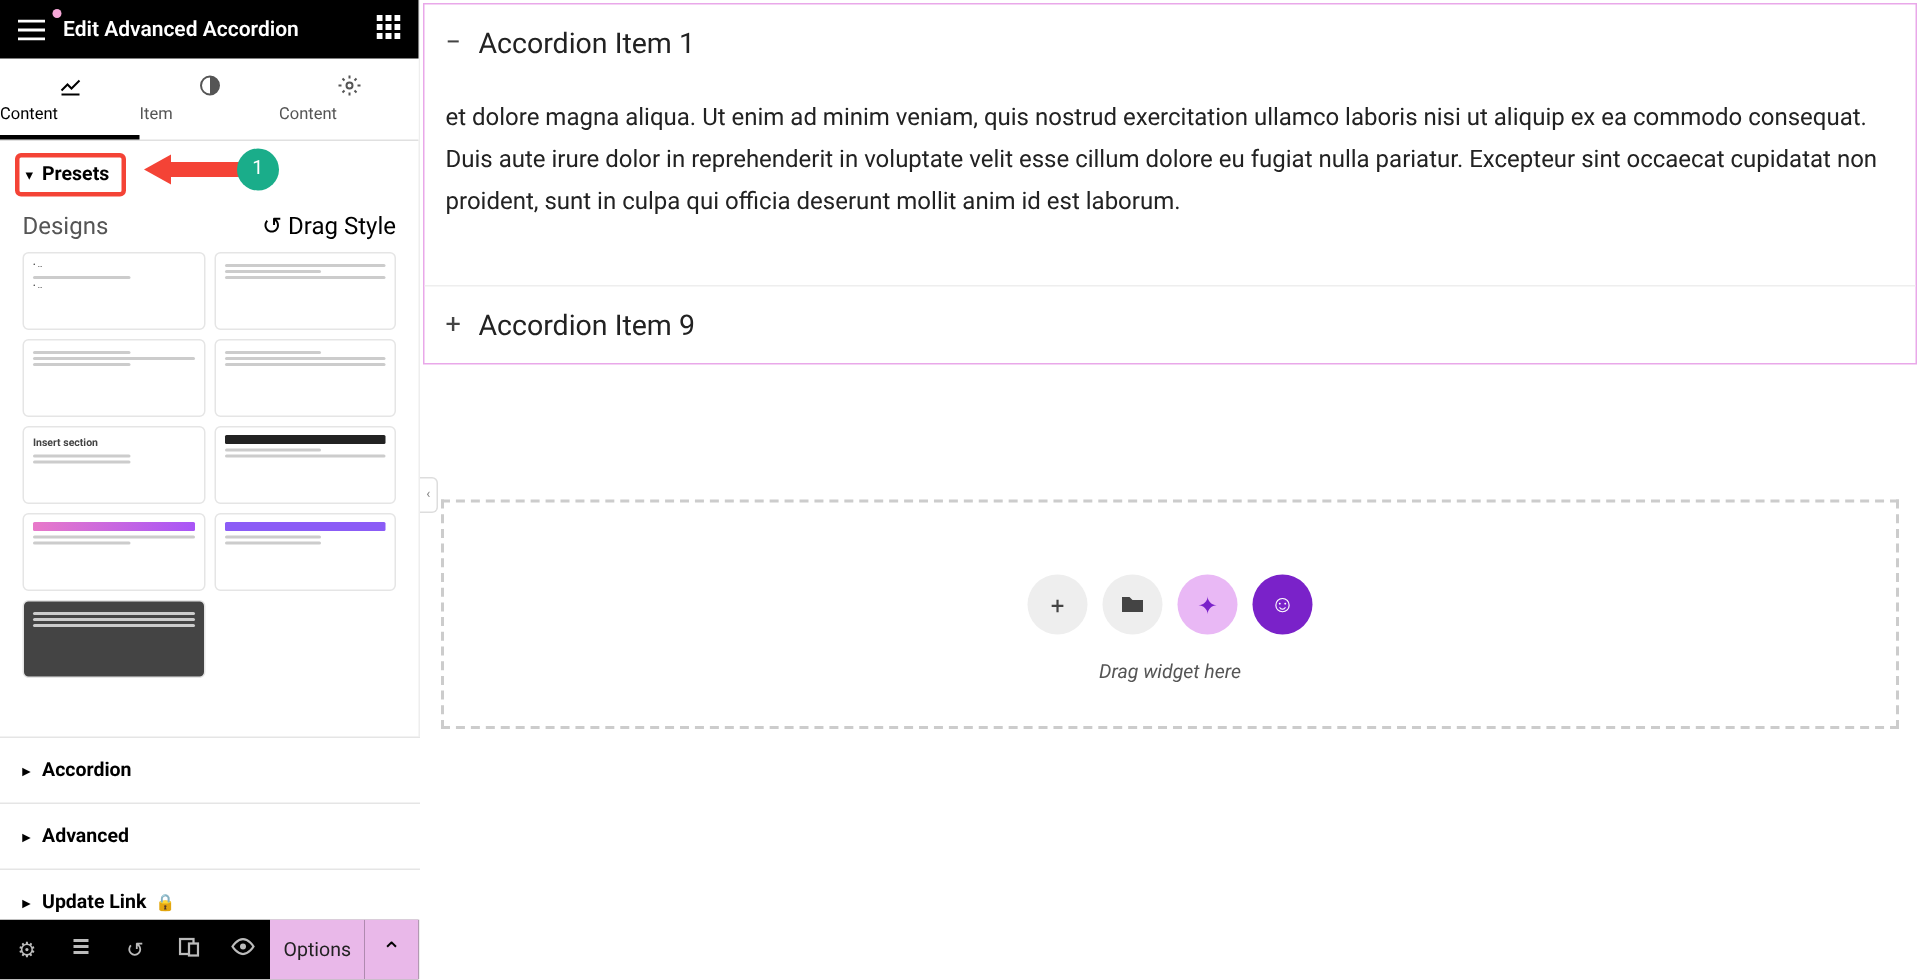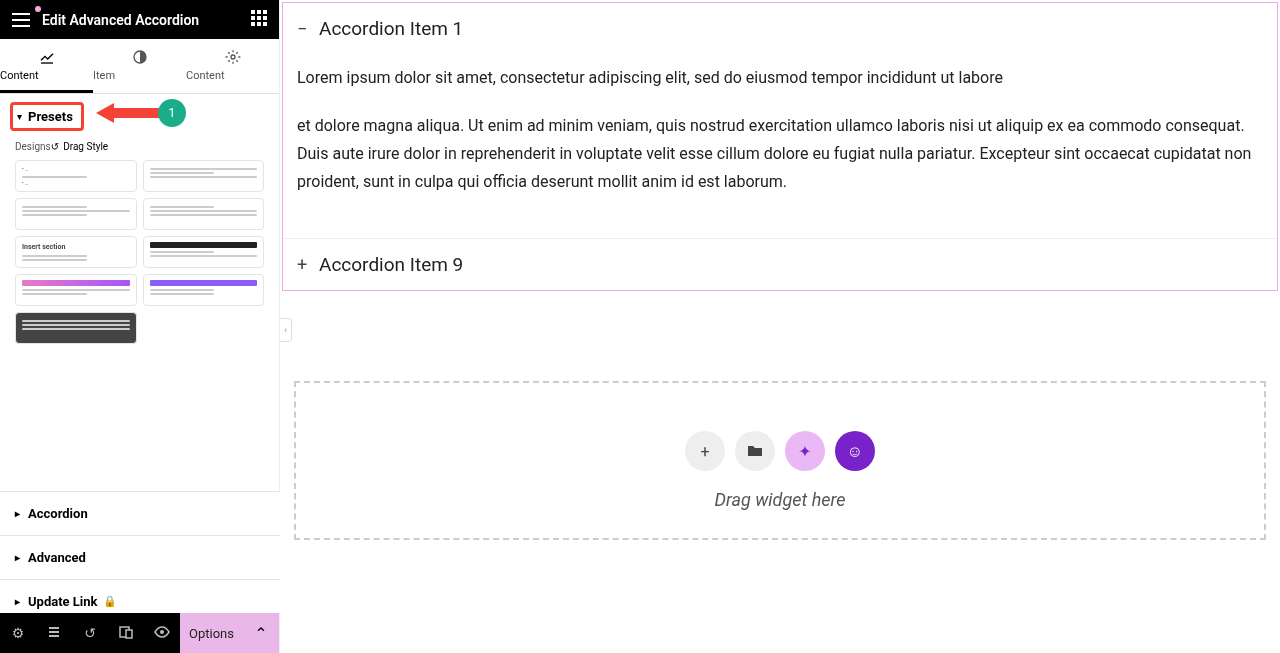--- a/index.html
+++ b/index.html
@@ -15,24 +15,24 @@
 .tab { flex: 1; text-align: left; padding: 10px 0 8px; cursor: pointer; font-size: 11px; color: #555; }
 .tab.active { border-bottom: 3px solid #000; color: #000; }
 .tab-icon { display: block; margin: 0 auto 4px; }
 .panel-body { flex: 1; overflow-y: auto; }
 .section-title { font-size: 13px; font-weight: 700; color: #000; text-align: right; }
 .caret { margin-right: 6px; font-size: 10px; }
 .presets-box { border: 3px solid #f44336; border-radius: 4px; display: inline-flex; align-items: center; padding: 4px 8px 4px 4px; margin: 8px 0 0 10px; }
 .arrow-wrap { display: flex; align-items: center; margin-left: 8px; }
 .arrow-svg { display: block; }
 .circle-1 { width: 28px; height: 28px; background: #1aad8a; color: #fff; border-radius: 50%; display: flex; align-items: center; justify-content: center; font-size: 13px; margin-left: -4px; }
-.designs-row { display: flex; justify-content: flex-start; align-items: center; padding: 10px 15px 8px; font-size: 10px; color: #555; }
+.designs-row { display: flex; justify-content: space-between; align-items: center; padding: 10px 15px 8px; font-size: 16px; color: #555; }
 .reset { cursor: pointer; display: flex; align-items: center; gap: 4px; color: #000; }
 .presets-grid { display: grid; grid-template-columns: 1fr 1fr; gap: 6px; padding: 0 15px 18px; }
-.preset-card { border: 1px solid #e5e5e5; border-radius: 4px; height: 32px; background: #fff; cursor: pointer; overflow: hidden; padding: 5px 6px; font-size: 5px; line-height: 1.5; color: #444; }
+.preset-card { border: 1px solid #e5e5e5; border-radius: 4px; height: 52px; background: #fff; cursor: pointer; overflow: hidden; padding: 5px 6px; font-size: 5px; line-height: 1.5; color: #444; }
 .preset-card .bar { height: 6px; background: #222; margin-bottom: 3px; border-radius: 1px; }
 .preset-card .bar.pink { background: linear-gradient(90deg, #e879c9, #a855f7); }
 .preset-card .bar.purple { background: #8b5cf6; }
 .preset-card.dark { background: #444; color: #ccc; }
 .preset-card .line { height: 2px; background: #ccc; margin: 2px 0; border-radius: 1px; }
 .preset-card .line.short { width: 60%; }
 .preset-card .dotline::before { content: "• "; }
 .section-row { border-top: 1px solid #e5e5e5; padding: 14px 15px; display: flex; align-items: center; cursor: pointer; font-size: 13px; font-weight: 700; }
 .section-row .caret-r { margin-right: 8px; font-size: 10px; }
 .lock-icon { margin-left: 6px; font-size: 11px; }
@@ -48,21 +48,21 @@
 .acc-toggle { font-size: 18px; color: #444; width: 22px; }
 .acc-title { font-size: 19px; color: #222; text-align: right; }
 .acc-body { padding: 10px 14px 22px 14px; font-size: 16px; color: #222; line-height: 1.75; }
 .acc-body p { margin-bottom: 20px; }
 .dropzone { margin: 90px 14px 0; border: 2px dashed #ccc; padding: 48px 0 28px; text-align: center; }
 .drop-icons { display: flex; justify-content: center; gap: 10px; margin-bottom: 18px; }
 .drop-btn { width: 40px; height: 40px; border-radius: 50%; display: flex; align-items: center; justify-content: center; cursor: pointer; font-size: 16px; }
 .db-gray { background: #eee; color: #444; }
 .db-pink { background: #e9b8f5; color: #7a22c9; }
 .db-purple { background: #7a22c9; color: #fff; }
-.drop-text { font-size: 18px; font-style: italic; color: #555; }
+.drop-text { font-size: 13px; font-style: italic; color: #555; }
 .sections-bottom { position: absolute; bottom: 40px; left: 0; right: 0; background: #fff; }
 </style>
 </head>
 <body>
 
 <div class="sidebar">
   <div class="header">
     <span class="menu-icon">
       <svg width="18" height="14" viewBox="0 0 18 14">
           <path d="M0 1h18M0 7h18M0 13h18" stroke="#fff" stroke-width="2"></path>
@@ -231,21 +231,20 @@
 <div class="canvas">
   <div class="collapse-handle">‹</div>
 
   <div class="accordion-wrap">
     <div class="acc-item">
       <div class="acc-head">
         <span class="acc-toggle">−</span>
         <span class="acc-title">Accordion Item 1</span>
       </div>
       <div class="acc-body">
-        <p>Lorem ipsum dolor sit amet, consectetur adipiscing elit, sed do eiusmod tempor incididunt ut labore</p>
         <p>et dolore magna aliqua. Ut enim ad minim veniam, quis nostrud exercitation ullamco laboris nisi ut aliquip ex ea commodo consequat. Duis aute irure dolor in reprehenderit in voluptate velit esse cillum dolore eu fugiat nulla pariatur. Excepteur sint occaecat cupidatat non proident, sunt in culpa qui officia deserunt mollit anim id est laborum.</p>
       </div>
     </div>
     <div class="acc-item" style="border-bottom:none;">
       <div class="acc-head">
         <span class="acc-toggle">+</span>
         <span class="acc-title">Accordion Item 9</span>
       </div>
     </div>
   </div>

